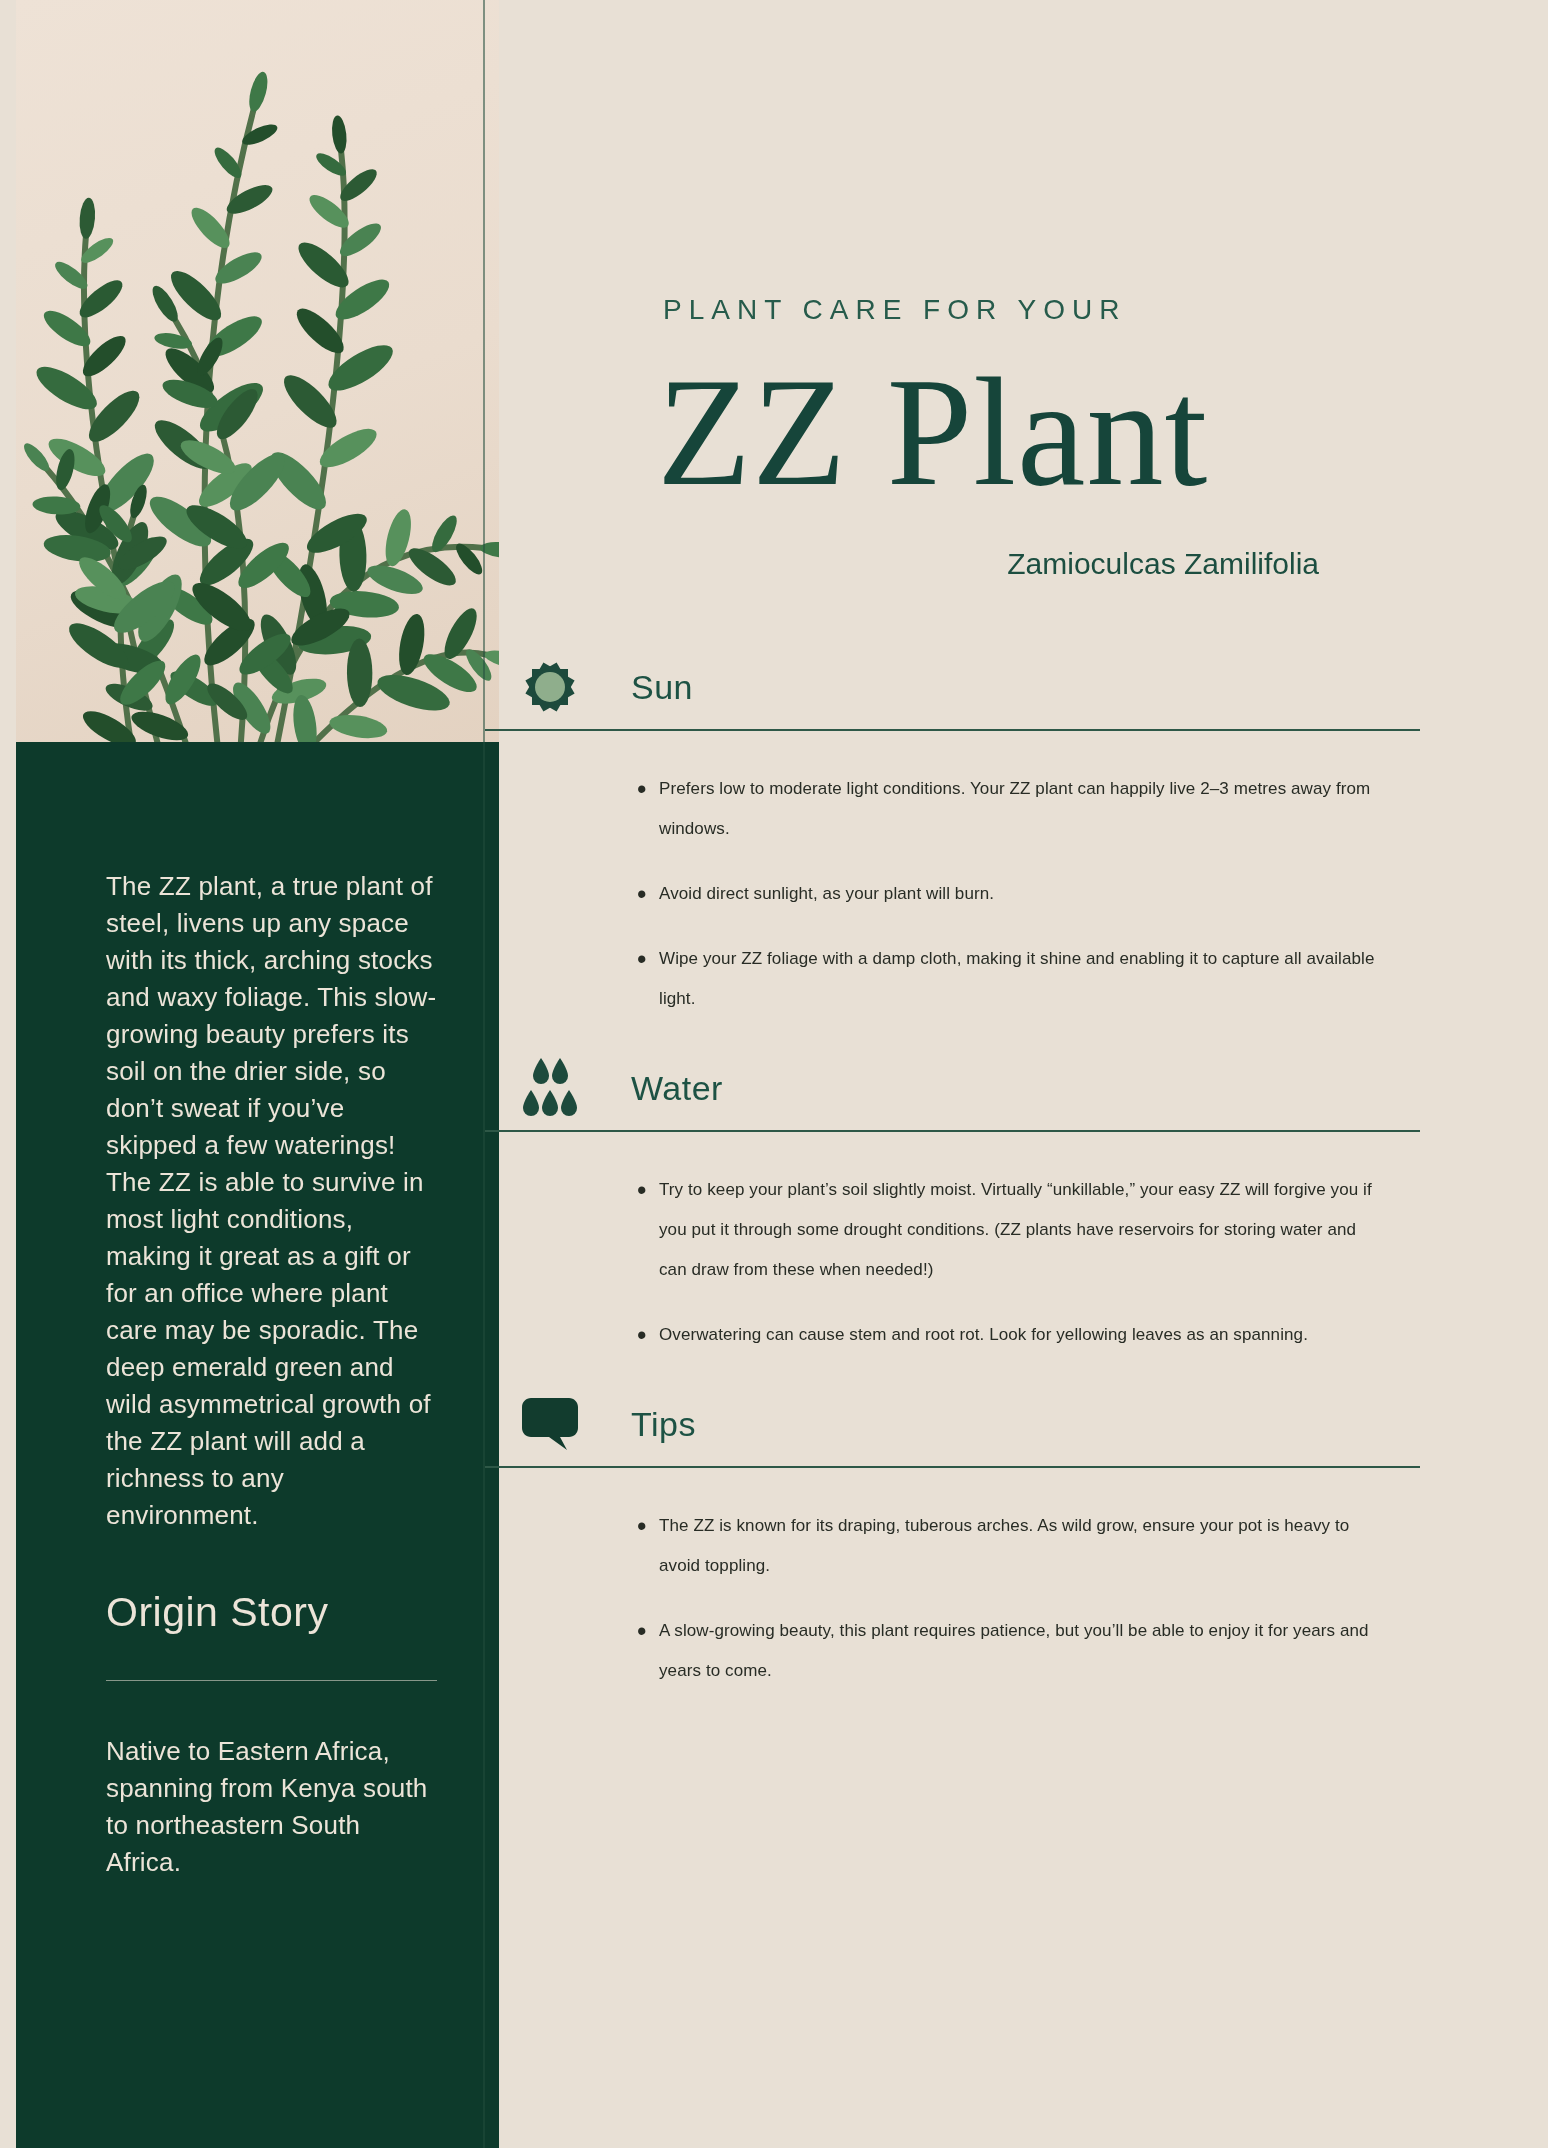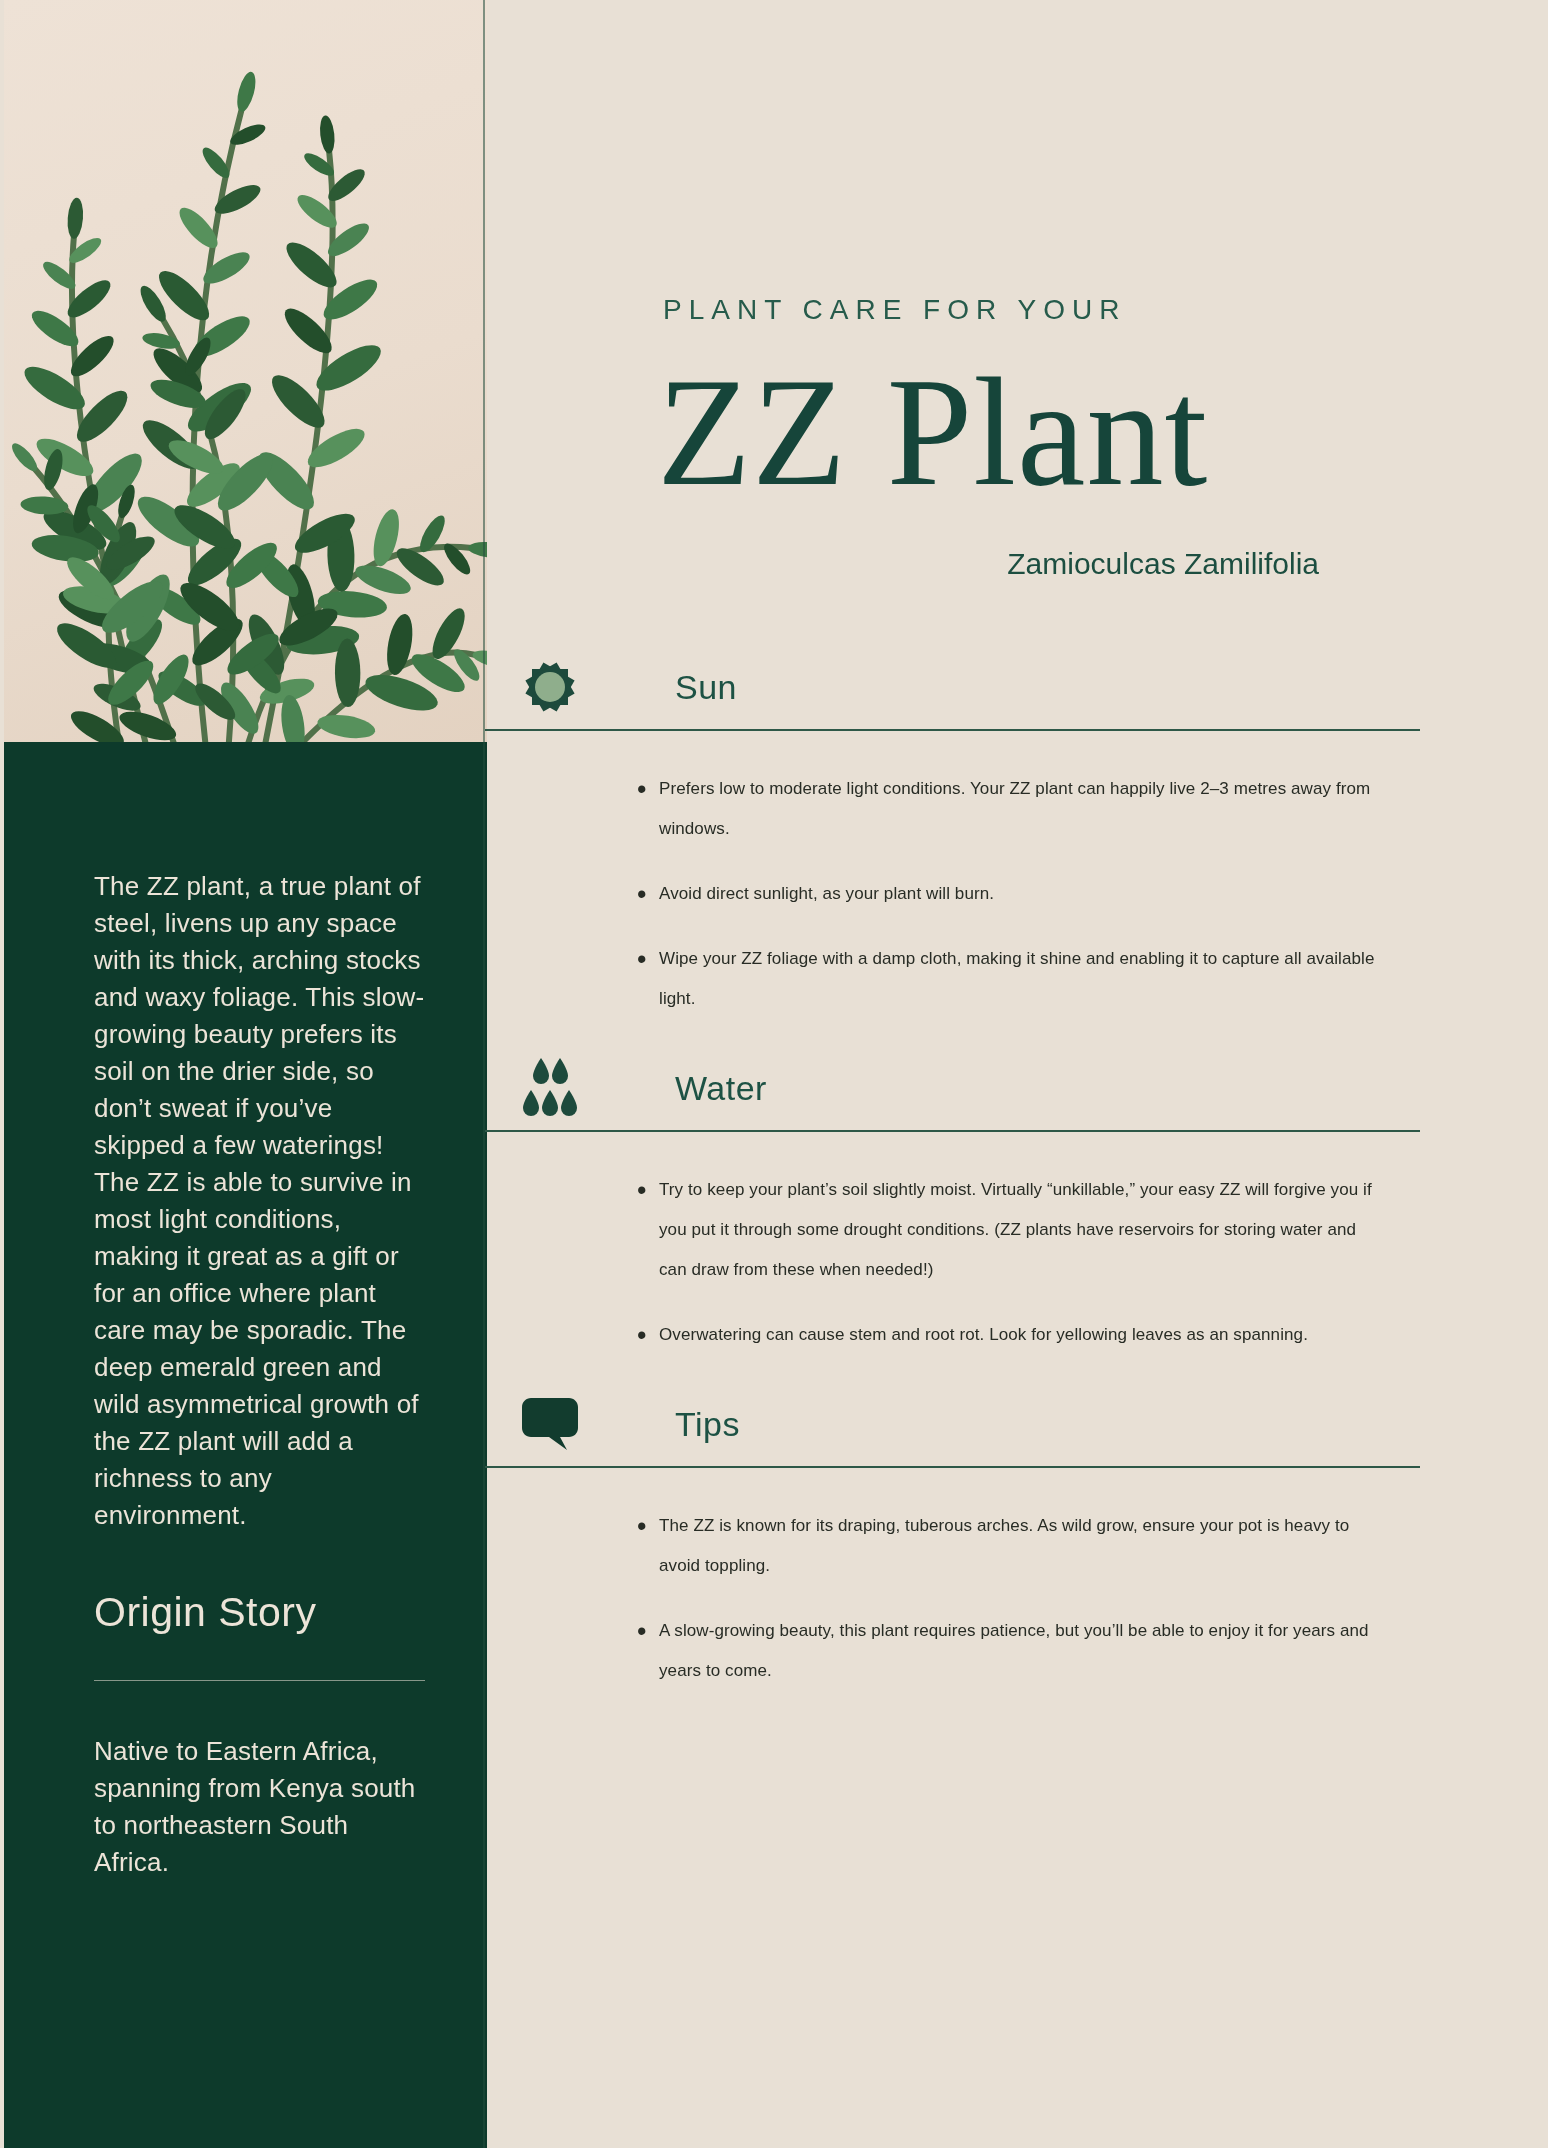--- a/index.html
+++ b/index.html
@@ -6,21 +6,21 @@
   .page{
     position:relative;
     width:1548px;height:2148px;
     margin:0 auto;
     background:#e8e0d5;
     font-family:"Liberation Sans",sans-serif;
     overflow:hidden;
   }
   
   .left-col{
-    position:absolute;left:4px;top:0;width:483px;height:2148px;
+    position:absolute;left:16px;top:0;width:483px;height:2148px;
   }
   .photo{
     position:relative;width:483px;height:742px;
     background:linear-gradient(160deg,#eee2d6 0%,#eadcce 55%,#e3d2c1 100%);
     overflow:hidden;
   }
   .photo svg{position:absolute;left:0;top:0;}
   .green-panel{
     position:absolute;left:0;top:742px;width:483px;height:1406px;
     background:#0d3a2b;
@@ -76,21 +76,20 @@
     font-size:30px;line-height:36px;
     color:#1c4e40;
   }
   
   .section{margin-top:0;}
   .sec-head{
     display:flex;align-items:center;
     padding-left:36px;
     height:58px;
     margin-bottom:13px;
-    gap:44px;
   }
   .sec-head .icon-box{
     width:58px;height:58px;flex:0 0 58px;
     display:flex;align-items:center;justify-content:center;
     position:relative;
   }
   .sec-title{
     margin-left:52px;
     font-size:34px;font-weight:400;
     color:#1d5244;letter-spacing:.5px;

